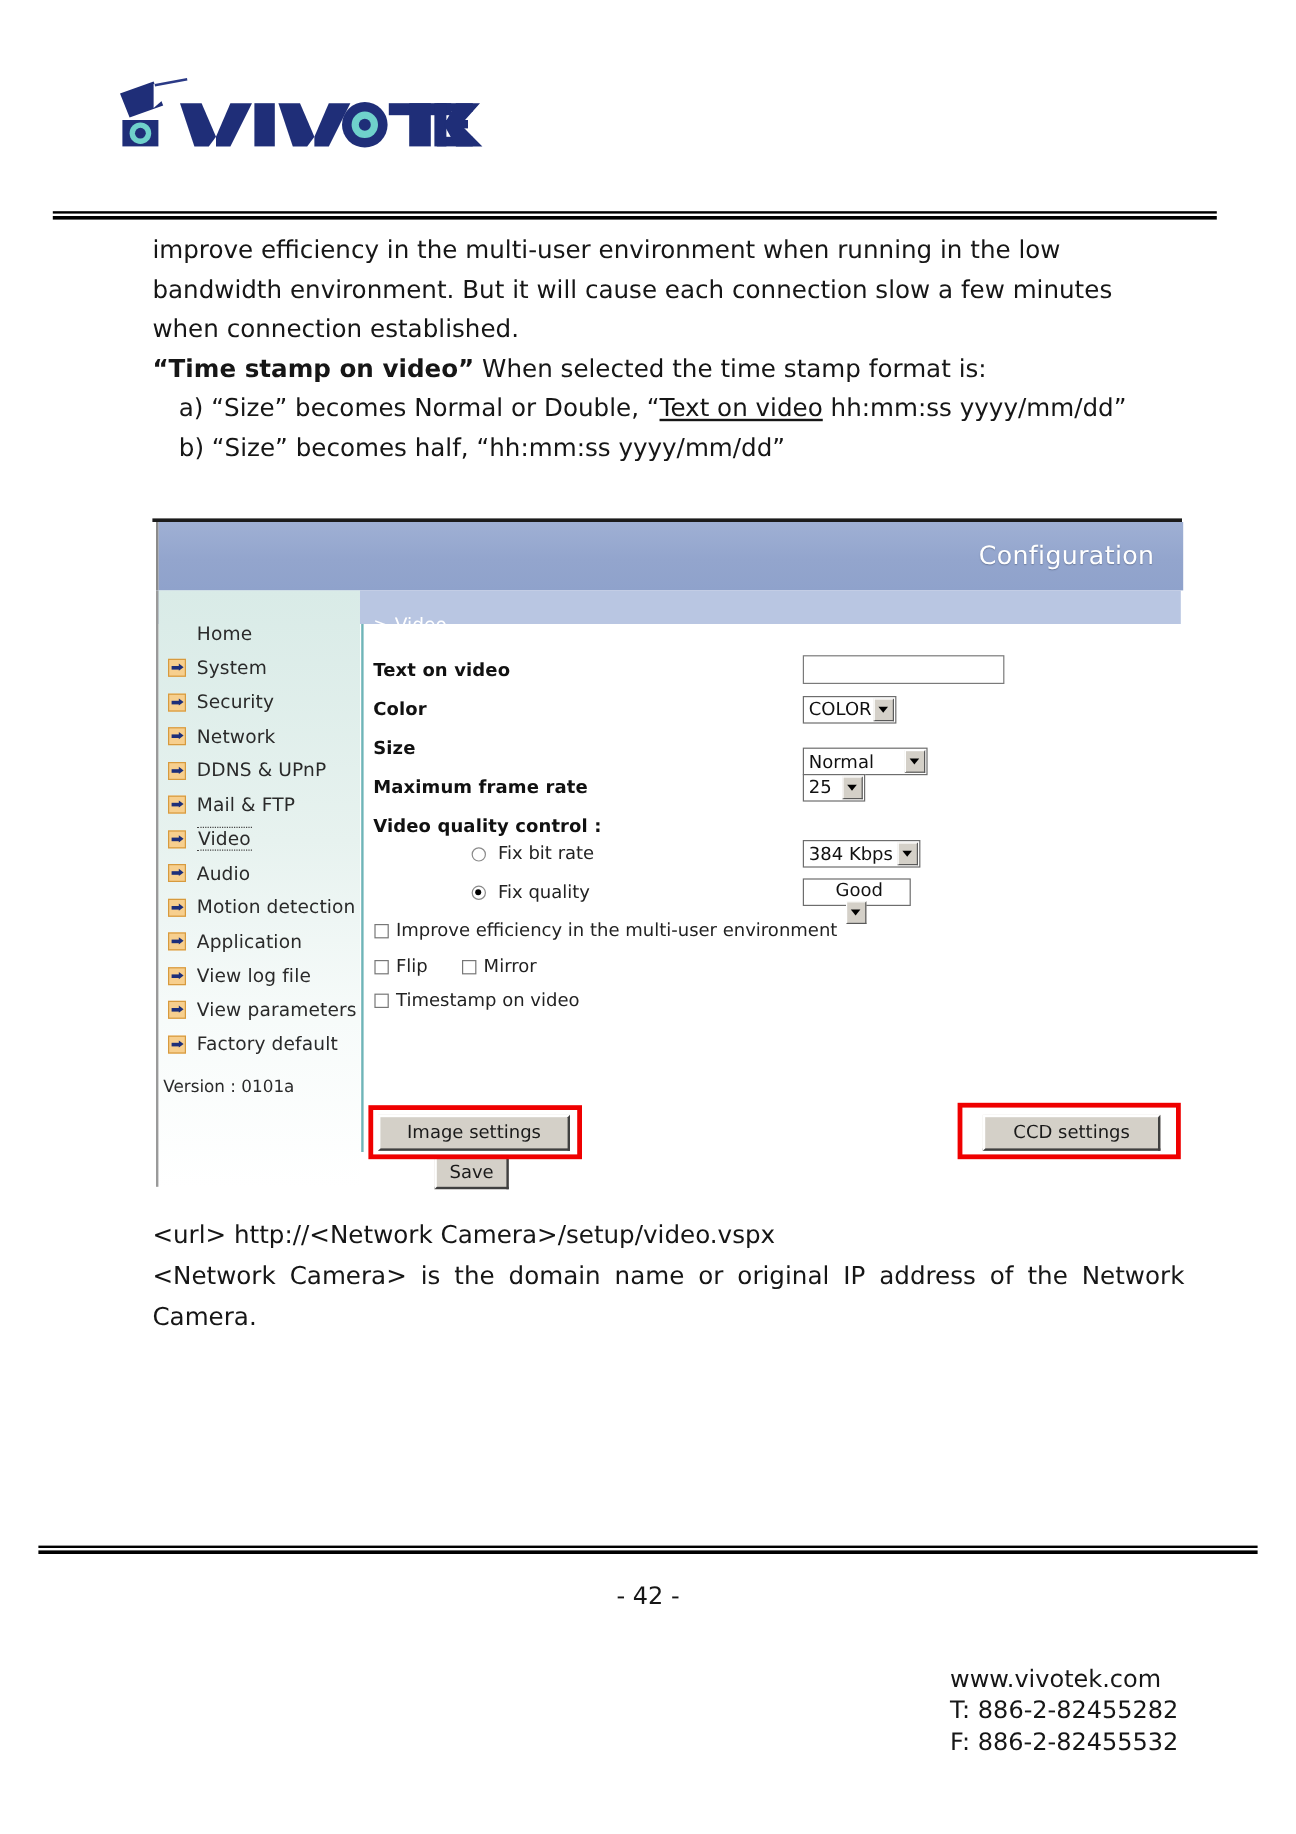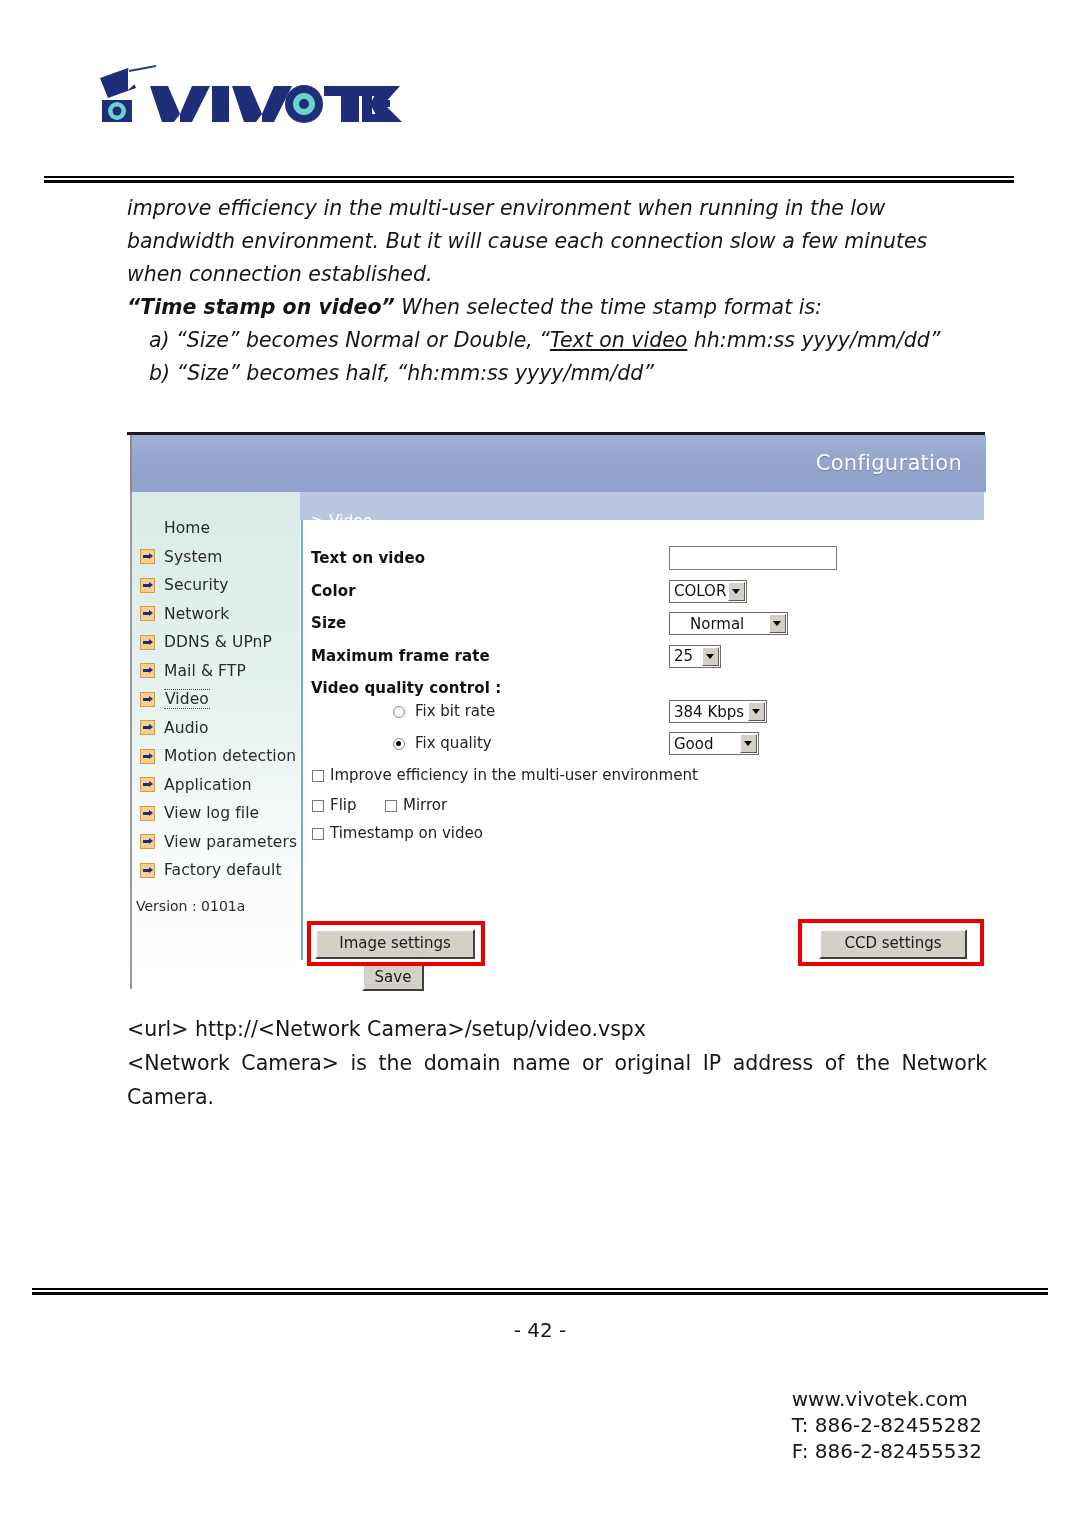--- a/index.html
+++ b/index.html
@@ -16,21 +16,21 @@
   .logo-svg{display:block;}
 
   
   .rule-top{position:absolute;left:44px;top:176px;width:970px;height:7px;}
   .rule-top .l1{position:absolute;left:0;top:0;width:100%;height:2px;background:#000;}
   .rule-top .l2{position:absolute;left:0;top:4px;width:100%;height:3px;background:#000;}
 
   
   .doc-text{position:absolute;left:127px;top:192px;width:860px;
             font-size:20.5px;line-height:33px;color:#161616;}
-  .doc-text p{margin:0;font-style:italic;}
+  .doc-text p{margin:0;}
   .doc-text .bold{font-weight:bold;}
   .doc-text .indent{padding-left:22px;}
   .doc-text .uline{text-decoration:underline;}
 
   
   .shot{position:absolute;left:127px;top:432px;width:858px;height:560px;background:#fff;}
   .shot-topline{position:absolute;left:0;top:0;width:858px;height:3px;background:#1b1b1b;}
 
   .shot-header{position:absolute;left:3px;top:3px;width:854px;height:57px;
      background:linear-gradient(180deg,#9fb0d4 0%,#93a5cd 55%,#8fa2cb 100%);
@@ -260,21 +260,21 @@
       <div class="frow">
         <span class="flabel">Color</span>
         <span class="sel" style="left:358px;top:3px;width:78px;">
           <span class="selval">COLOR</span>
           <span class="arrowbtn"></span>
         </span>
       </div>
 
       <div class="frow">
         <span class="flabel">Size</span>
-        <span class="sel" style="left:358px;top:3px;width:119px;padding-left:16px;">
+        <span class="sel" style="left:358px;top:14px;width:104px;">
           <span class="selval">Normal</span>
           <span class="arrowbtn"></span>
         </span>
       </div>
 
       <div class="frow">
         <span class="flabel">Maximum frame rate</span>
         <span class="sel" style="left:358px;top:3px;width:52px;">
           <span class="selval">25</span>
           <span class="arrowbtn"></span>
@@ -292,21 +292,21 @@
         <span class="radio-lbl" style="left:104px;top:2px;">Fix bit rate</span>
         <span class="sel" style="left:358px;top:0px;width:98px;">
           <span class="selval">384 Kbps</span>
           <span class="arrowbtn"></span>
         </span>
       </div>
 
       <div class="radio-row">
         <span class="radio on" style="left:82px;top:6px;"></span>
         <span class="radio-lbl" style="left:104px;top:2px;">Fix quality</span>
-        <span class="sel" style="left:358px;top:0px;width:90px;">
+        <span class="sel" style="left:358px;top:0px;width:90px;flex-direction:column;">
           <span class="selval">Good</span>
           <span class="arrowbtn"></span>
         </span>
       </div>
 
       <div class="radio-row" style="height:30px;">
         <span class="chk" style="left:1px;top:6px;"></span>
         <span class="chk-lbl" style="left:19px;top:2px;">Improve efficiency in the multi-user environment</span>
       </div>
 

